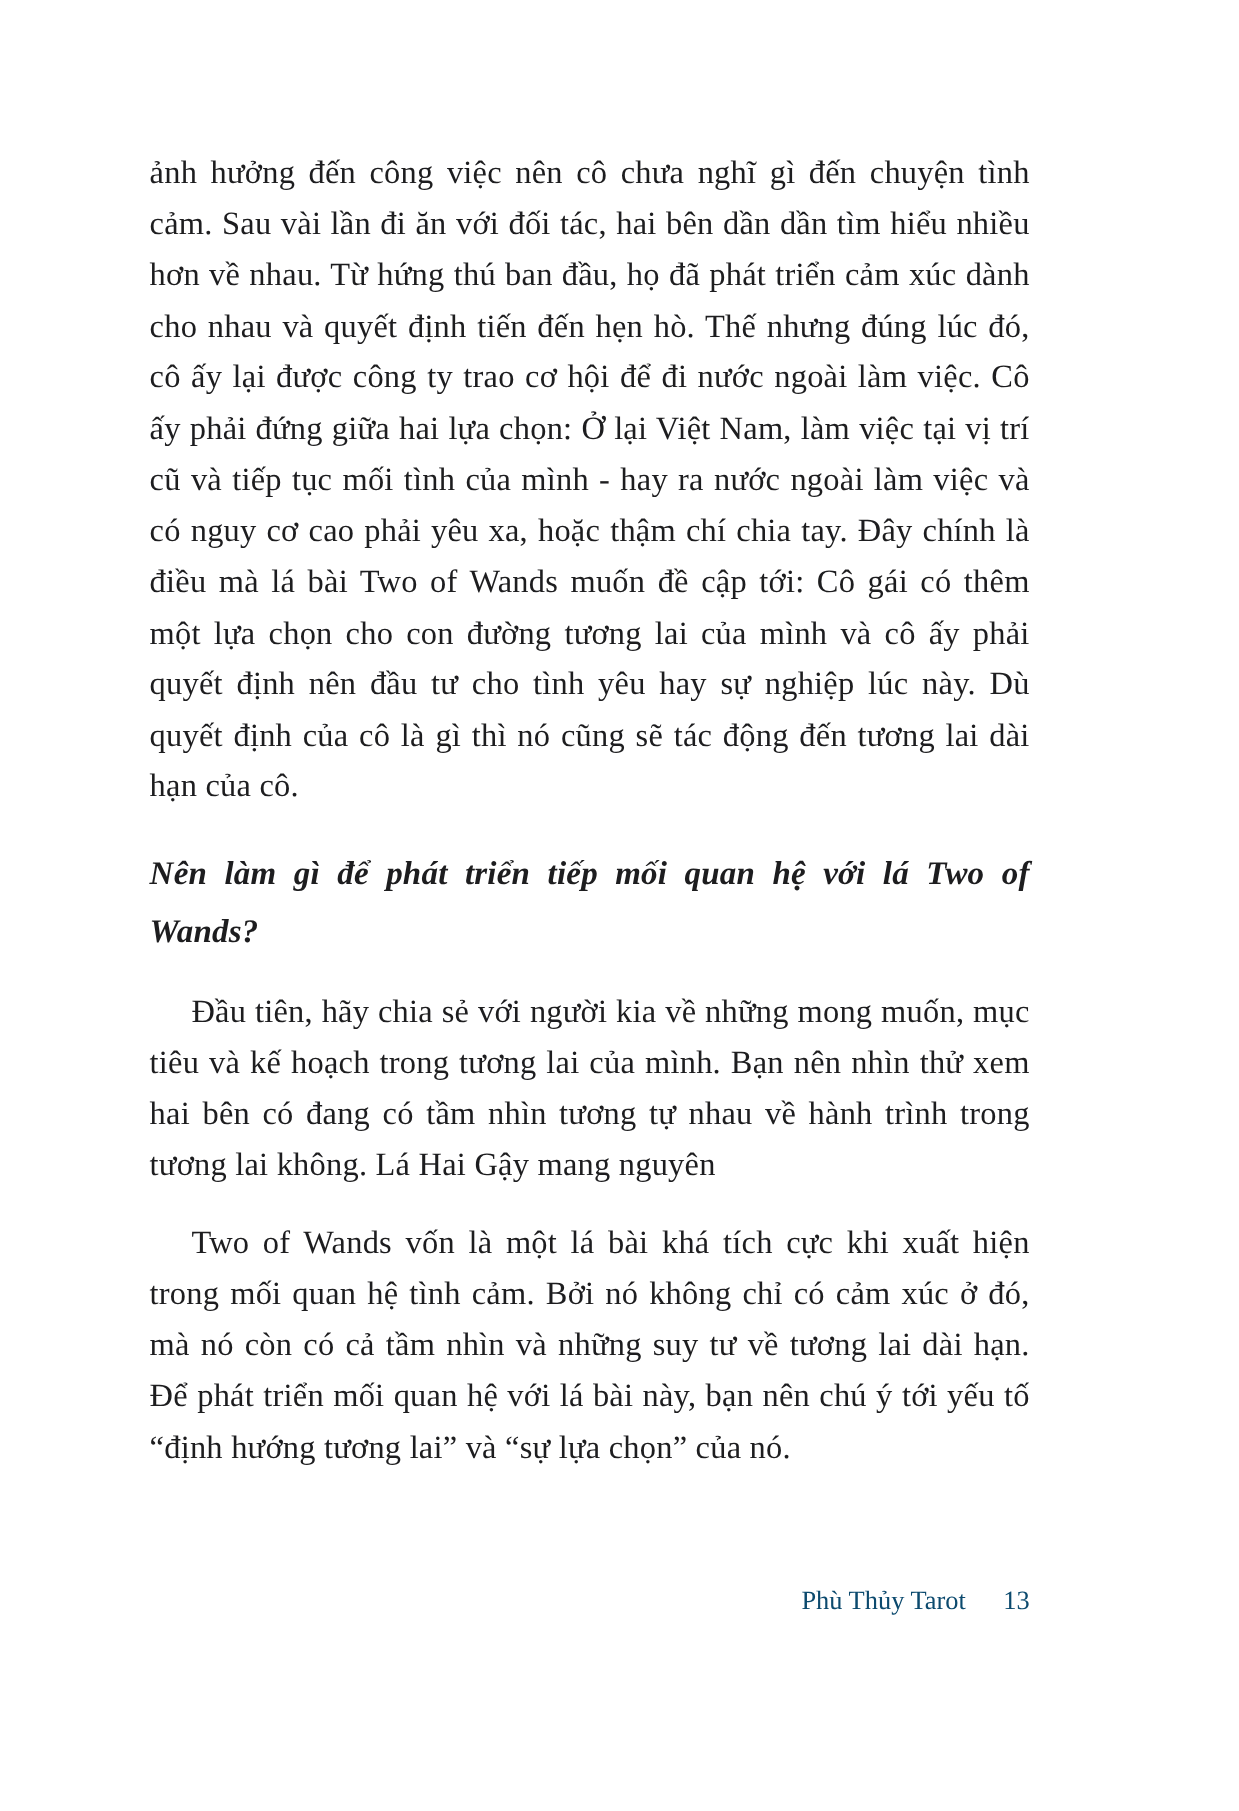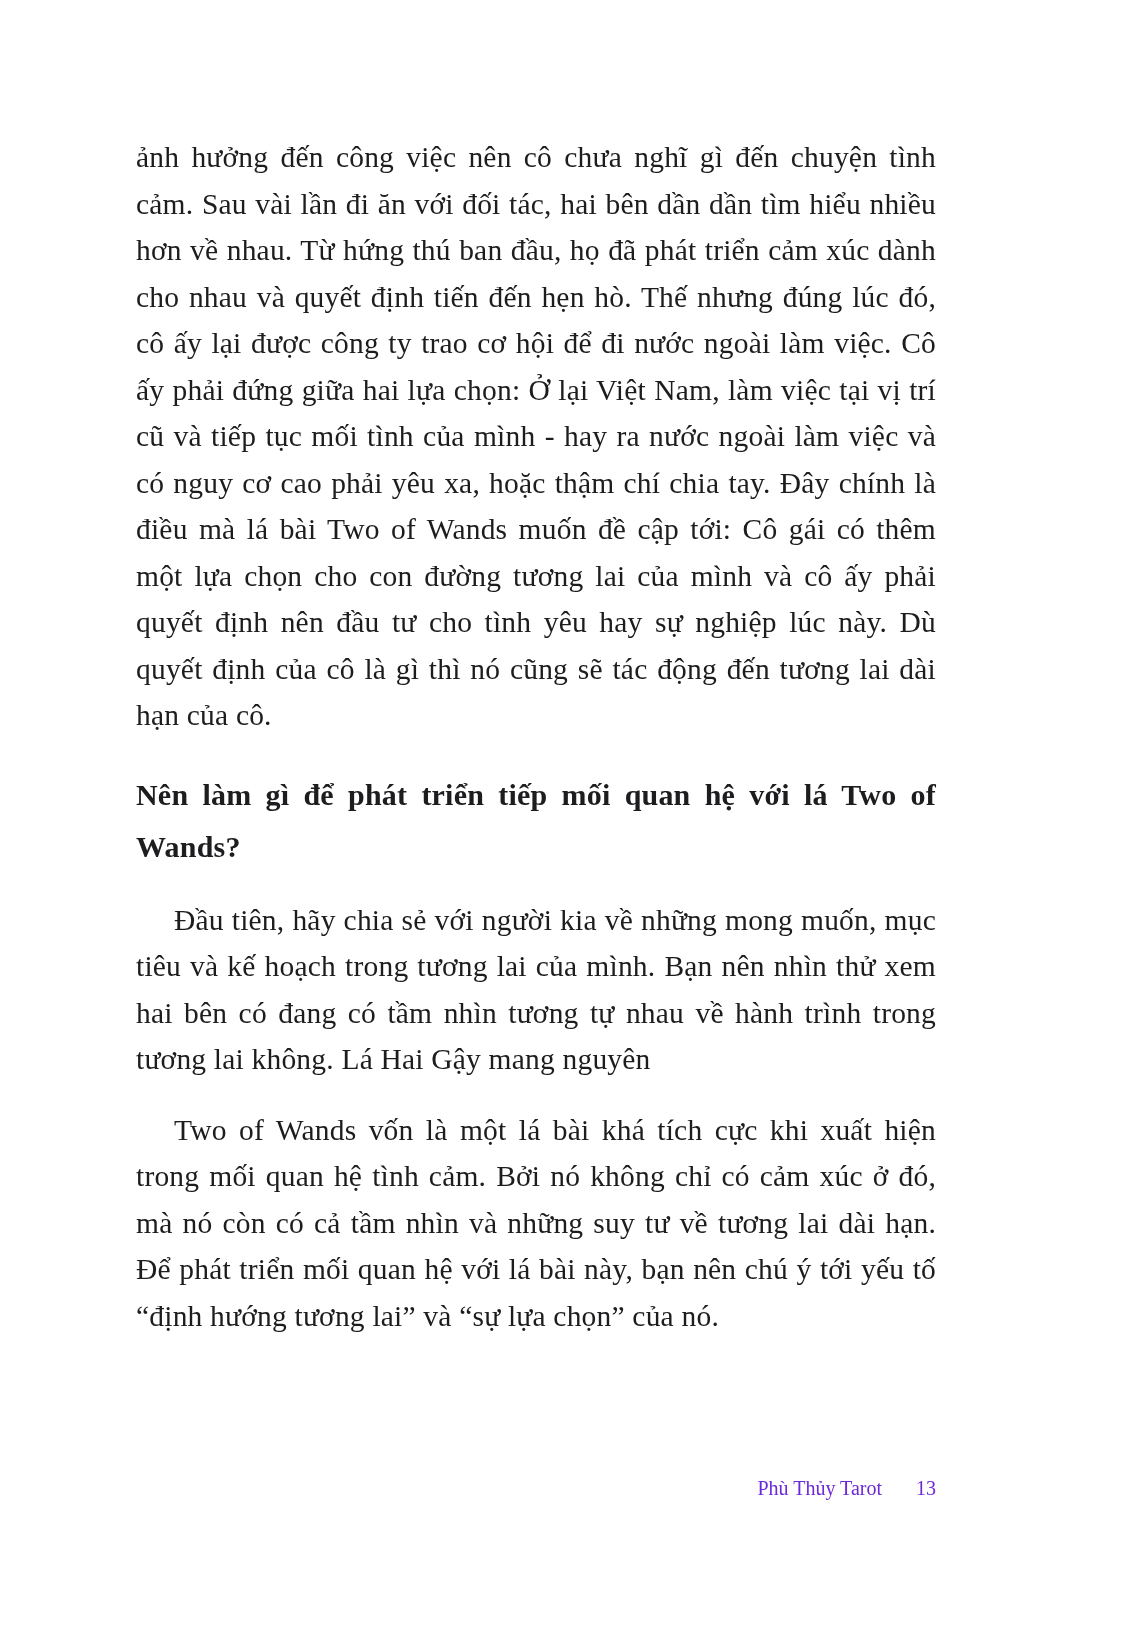--- a/index.html
+++ b/index.html
@@ -31,33 +31,33 @@
   }
   .body-text.indent {
     text-indent: 38px;
     margin-top: 24px;
   }
   .section-heading {
     margin: 30px 0 4px 0;
     font-size: 30px;
     line-height: 52px;
     font-weight: bold;
+    font-style: italic;
     text-align: justify;
     letter-spacing: 0.2px;
   }
   .footer {
     position: absolute;
     top: 1440px;
     left: 136px;
     width: 800px;
     text-align: right;
-    font-size: 20px;
+    font-size: 24px;
     line-height: 32px;
-    color: #6d28d9;
-    margin-top: 32px;
+    color: #0c4a6e;
   }
   .footer .page-number {
     display: inline-block;
     margin-left: 34px;
   }
 </style>
 </head>
 <body>
 
 <div class="page">

